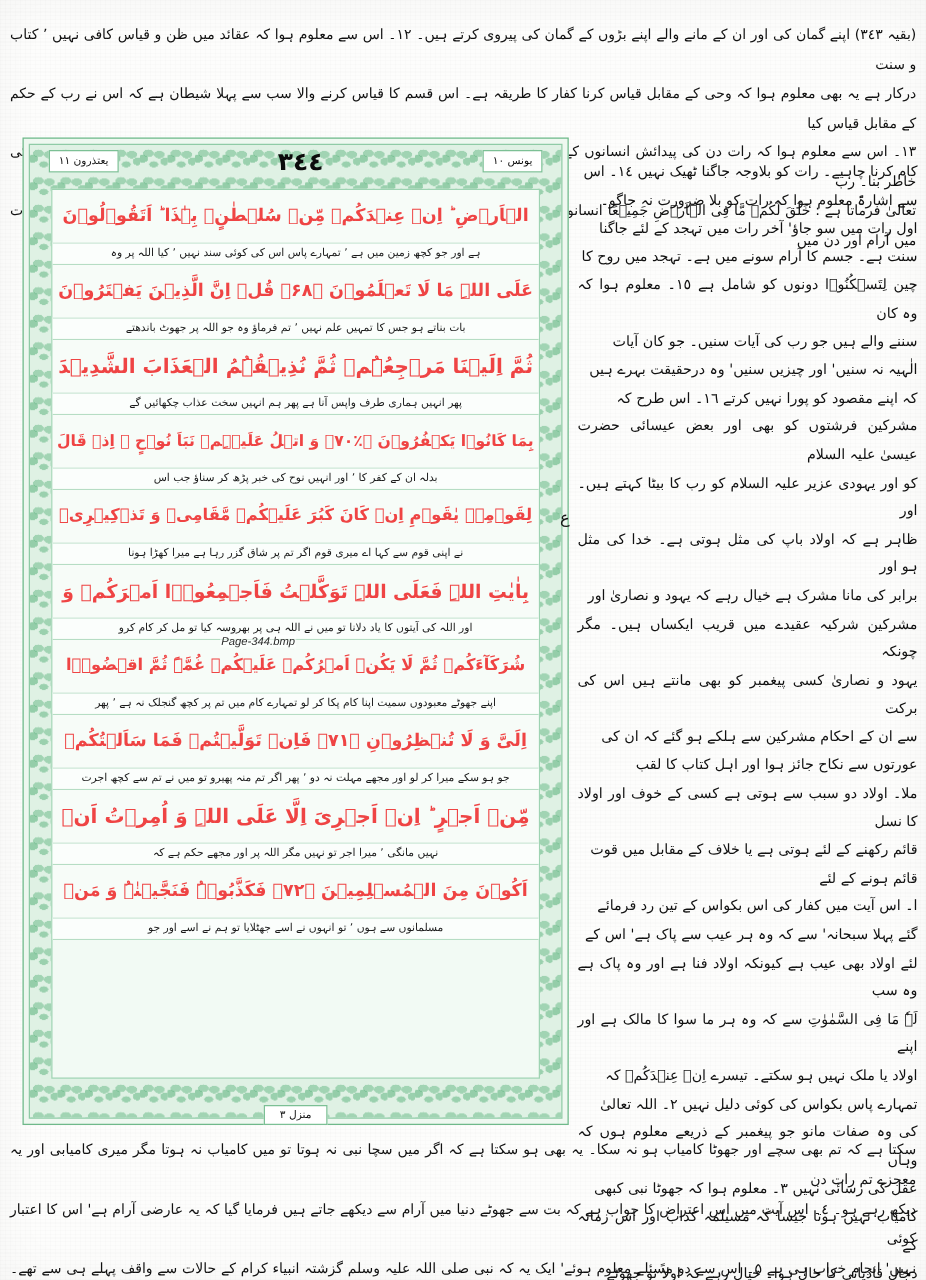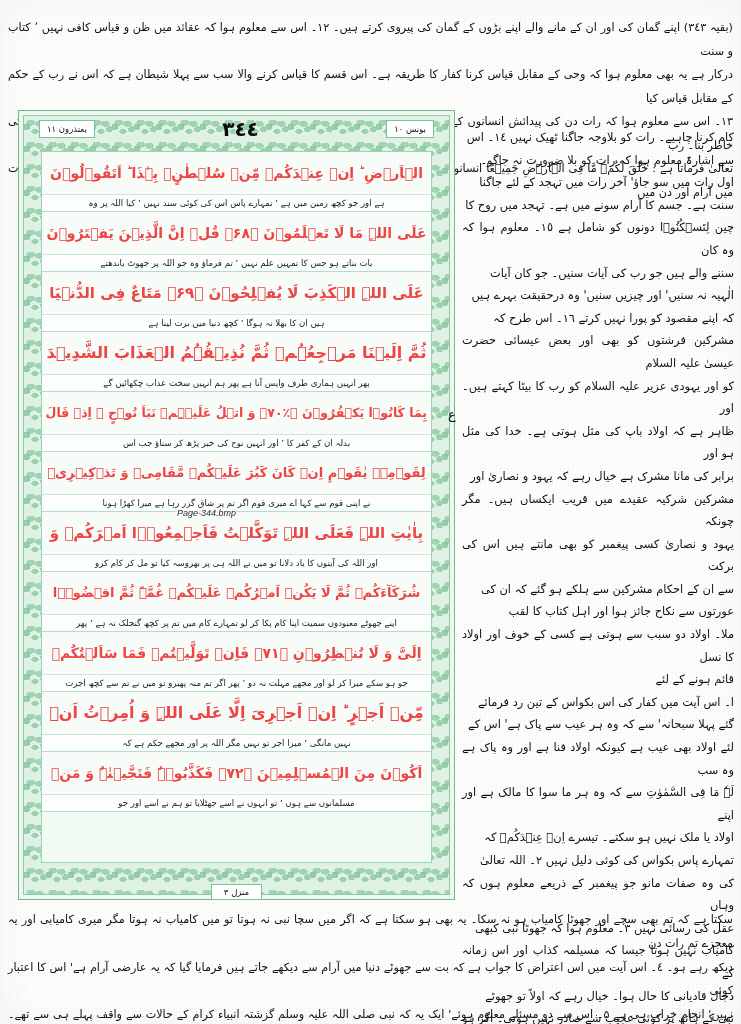--- a/index.html
+++ b/index.html
@@ -182,24 +182,20 @@
     </div>
 
     <div id="panel-inner">
         <div class="ayah-row">
           <div class="ayah-ar" style="font-size: 14px;">الۡاَرۡضِ ؕ اِنۡ عِنۡدَکُمۡ مِّنۡ سُلۡطٰنٍۭ بِہٰذَا ؕ اَتَقُوۡلُوۡنَ</div>
           <div class="ayah-ur">ہے اور جو کچھ زمین میں ہے ٬ تمہارے پاس اس کی کوئی سند نہیں ٬ کیا اللہ پر وہ</div>
         </div>
         <div class="ayah-row">
           <div class="ayah-ar" style="font-size: 14px;">عَلَی اللہِ مَا لَا تَعۡلَمُوۡنَ ﴿۶۸﴾ قُلۡ اِنَّ الَّذِیۡنَ یَفۡتَرُوۡنَ</div>
           <div class="ayah-ur">بات بناتے ہو جس کا تمہیں علم نہیں ٬ تم فرماؤ وہ جو اللہ پر جھوٹ باندھتے</div>
-        </div>
-        <div class="ayah-row">
-          <div class="ayah-ar" style="font-size: 15px;">عَلَی اللہِ الۡکَذِبَ لَا یُفۡلِحُوۡنَ ﴿۶۹﴾ مَتَاعٌ فِی الدُّنۡیَا</div>
-          <div class="ayah-ur">ہیں ان کا بھلا نہ ہوگا ٬ کچھ دنیا میں برت لینا ہے</div>
         </div>
         <div class="ayah-row">
           <div class="ayah-ar" style="font-size: 16px;">ثُمَّ اِلَیۡنَا مَرۡجِعُہُمۡ ثُمَّ نُذِیۡقُہُمُ الۡعَذَابَ الشَّدِیۡدَ</div>
           <div class="ayah-ur">پھر انہیں ہماری طرف واپس آنا ہے پھر ہم انہیں سخت عذاب چکھائیں گے</div>
         </div>
         <div class="ayah-row">
           <div class="ayah-ar" style="font-size: 12.5px;">بِمَا کَانُوۡا یَکۡفُرُوۡنَ ﴿٪۷۰﴾ وَ اتۡلُ عَلَیۡہِمۡ نَبَاَ نُوۡحٍ ۘ اِذۡ قَالَ</div>
           <div class="ayah-ur">بدلہ ان کے کفر کا ٬ اور انہیں نوح کی خبر پڑھ کر سناؤ جب اس</div>
         </div>
         <div class="ayah-row">
@@ -247,20 +243,21 @@
       <p>کہ اپنے مقصود کو پورا نہیں کرتے ١٦۔ اس طرح کہ</p>
       <p>مشرکین فرشتوں کو بھی اور بعض عیسائی حضرت عیسیٰ علیہ السلام</p>
       <p>کو اور یہودی عزیر علیہ السلام کو رب کا بیٹا کہتے ہیں۔ اور</p>
       <p>ظاہر ہے کہ اولاد باپ کی مثل ہوتی ہے۔ خدا کی مثل ہو اور</p>
       <p>برابر کی مانا مشرک ہے خیال رہے کہ یہود و نصاریٰ اور</p>
       <p>مشرکین شرکیہ عقیدے میں قریب ایکساں ہیں۔ مگر چونکہ</p>
       <p>یہود و نصاریٰ کسی پیغمبر کو بھی مانتے ہیں اس کی برکت</p>
       <p>سے ان کے احکام مشرکین سے ہلکے ہو گئے کہ ان کی</p>
       <p>عورتوں سے نکاح جائز ہوا اور اہل کتاب کا لقب</p>
       <p>ملا۔ اولاد دو سبب سے ہوتی ہے کسی کے خوف اور اولاد کا نسل</p>
+      <p>قائم رکھنے کے لئے ہوتی ہے یا خلاف کے مقابل میں قوت</p>
       <p>قائم ہونے کے لئے</p>
       <p>ا۔ اس آیت میں کفار کی اس بکواس کے تین رد فرمائے</p>
       <p>گئے پہلا سبحانہ' سے کہ وہ ہر عیب سے پاک ہے' اس کے</p>
       <p>لئے اولاد بھی عیب ہے کیونکہ اولاد فنا ہے اور وہ پاک ہے وہ سب</p>
       <p>لَہٗ مَا فِی السَّمٰوٰتِ سے کہ وہ ہر ما سوا کا مالک ہے اور اپنے</p>
       <p>اولاد یا ملک نہیں ہو سکتے۔ تیسرے اِنۡ عِنۡدَکُمۡ کہ</p>
       <p>تمہارے پاس بکواس کی کوئی دلیل نہیں ٢۔ اللہ تعالیٰ</p>
       <p>کی وہ صفات مانو جو پیغمبر کے ذریعے معلوم ہوں کہ وہاں</p>
       <p>عقل کی رسائی نہیں ٣۔ معلوم ہوا کہ جھوٹا نبی کبھی</p>
       <p>کامیاب نہیں ہوتا جیسا کہ مسیلمہ کذاب اور اس زمانہ کے</p>

